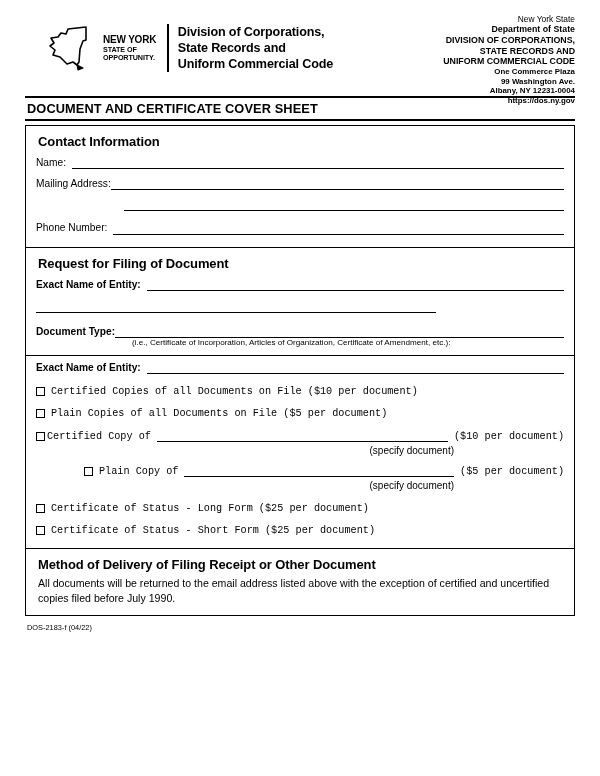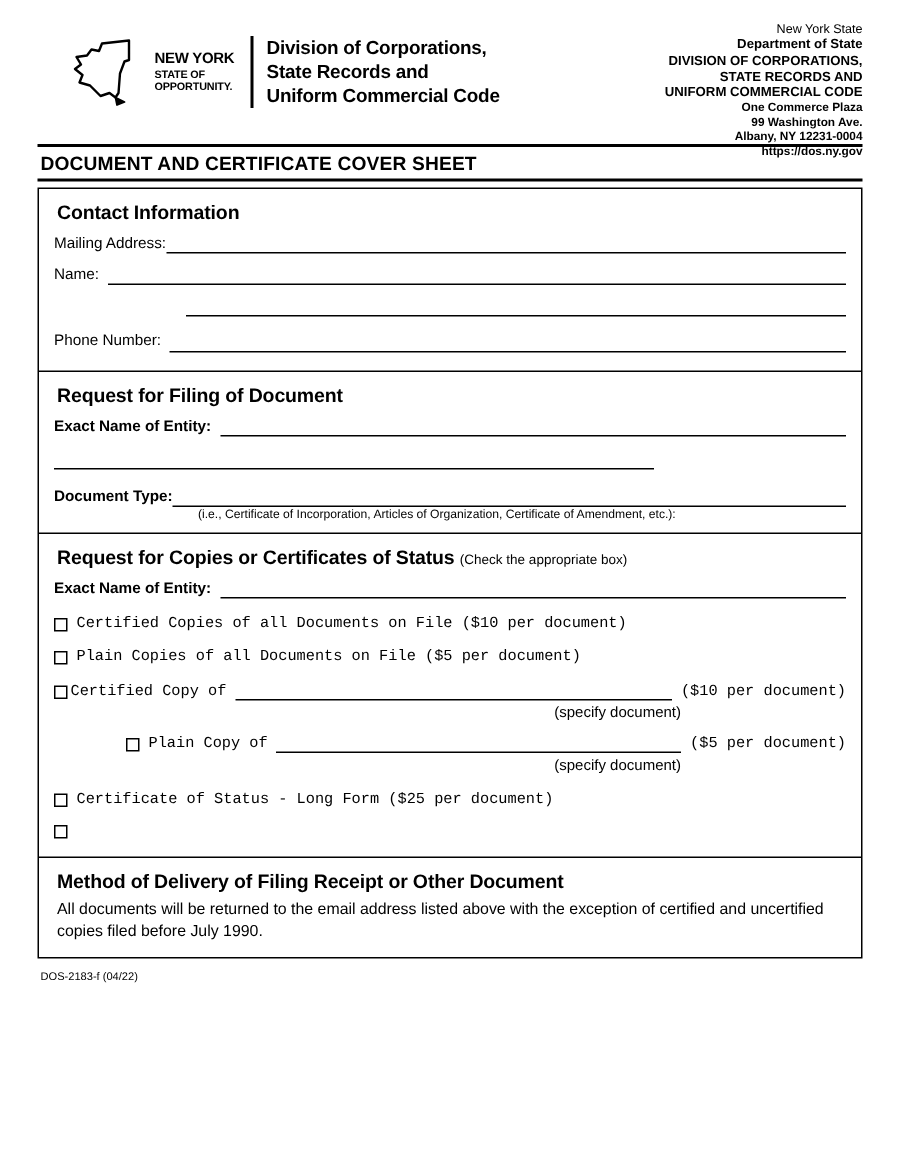--- a/index.html
+++ b/index.html
@@ -238,27 +238,27 @@
   <div class="rule-thick"></div>
   <div class="doc-title">DOCUMENT AND CERTIFICATE COVER SHEET</div>
   <div class="rule-thick"></div>
 
   <div class="boxwrap" style="margin-top:4px;">
 
     <div class="sect">
       <div class="sect-title">Contact Information</div>
 
       <div class="row">
+        <span class="lbl">Name:</span>
+        <span class="gap6"></span>
+        <span class="line"></span>
+      </div>
+
+      <div class="row">
         <span class="lbl">Mailing Address:</span>
-        <span class="line"></span>
-      </div>
-
-      <div class="row">
-        <span class="lbl">Name:</span>
-        <span class="gap6"></span>
         <span class="line"></span>
       </div>
 
       <div class="row" style="margin-bottom:11px;">
         <span style="flex:0 0 88px;"></span>
         <span class="line"></span>
       </div>
 
 
       <div class="row" style="margin-bottom:4px;">
@@ -282,24 +282,20 @@
       </div>
 
       <div class="row" style="margin-bottom:1px;">
         <span class="lbl b">Document Type:</span>
         <span class="line"></span>
       </div>
       <div class="hint" style="padding-left:96px;">(i.e., Certificate of Incorporation, Articles of Organization, Certificate of Amendment, etc.):</div>
     </div>
 
     <div class="sect">
-      <div class="sect-title">
-        <span>Request for Copies or Certificates of Status</span>
-        <span class="sub">(Check the appropriate box)</span>
-      </div>
 
       <div class="row" style="margin-bottom:12px;">
         <span class="lbl b">Exact Name of Entity:</span>
         <span class="gap6"></span>
         <span class="line"></span>
       </div>
 
       <div class="cbrow">
         <span class="cb"></span>
         <span class="cbtext">Certified Copies of all Documents on File ($10 per document)</span>
@@ -328,20 +324,21 @@
       </div>
       <div class="specify" style="margin:2px 0 12px 0; padding-right:110px;">(specify document)</div>
 
       <div class="cbrow">
         <span class="cb"></span>
         <span class="cbtext">Certificate of Status - Long Form ($25 per document)</span>
       </div>
 
       <div class="cbrow" style="margin-bottom:4px;">
         <span class="cb"></span>
+        <span class="cbtext">Certificate of Status - Short Form ($25 per document)</span>
       </div>
     </div>
 
     <div class="sect" style="padding-bottom:10px;">
       <div class="sect-title" style="margin-bottom:4px;">Method of Delivery of Filing Receipt or Other Document</div>
       <div class="body-text">All documents will be returned to the email address listed above with the exception of certified and uncertified copies filed before July 1990.</div>
     </div>
 
   </div>
 

